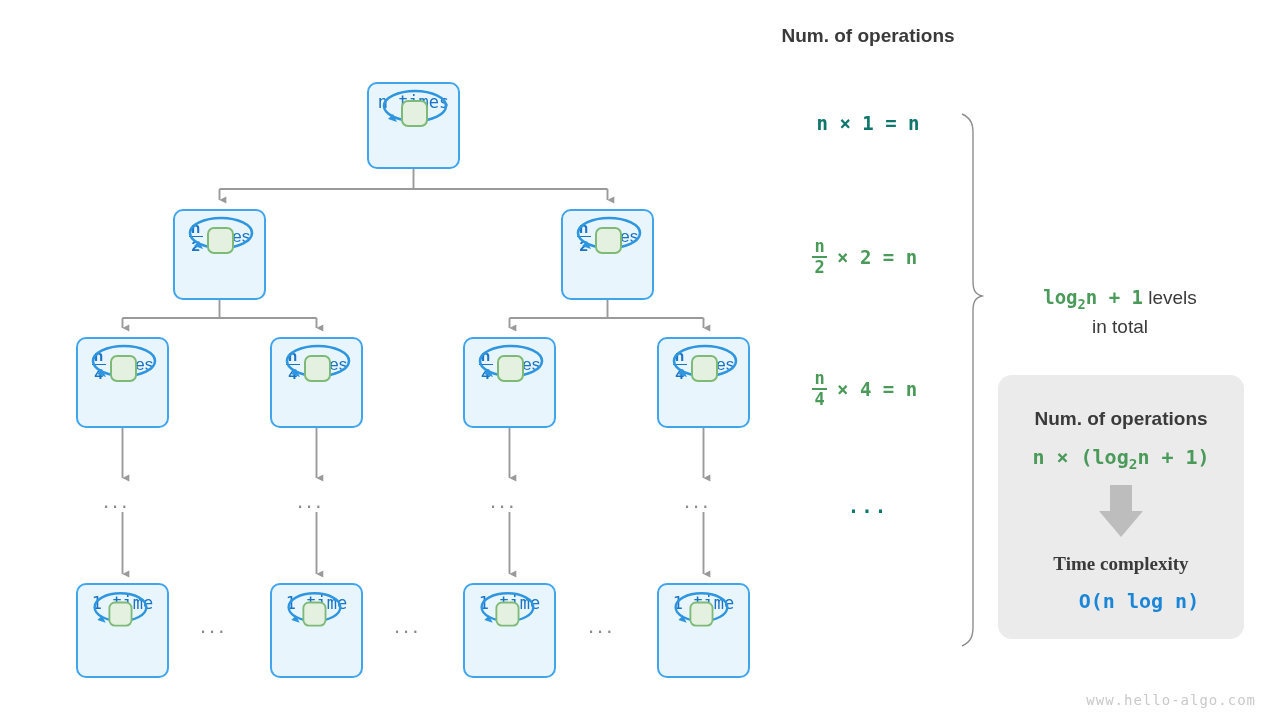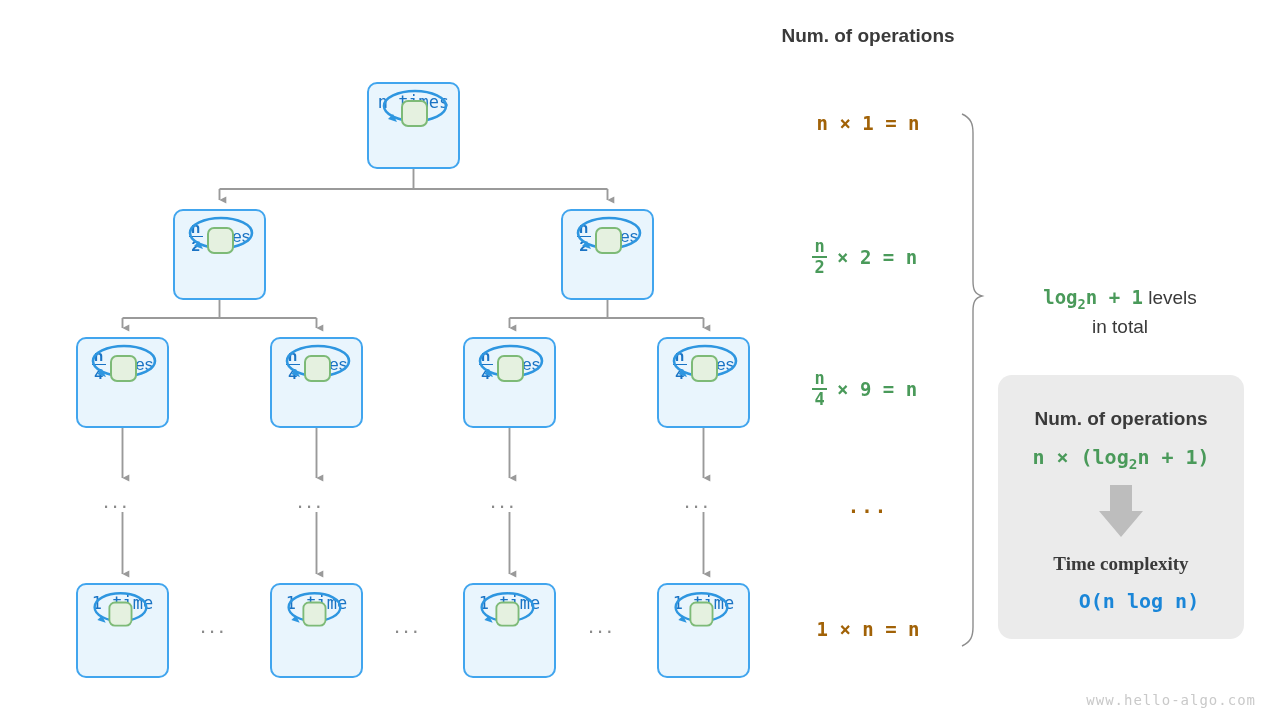--- a/index.html
+++ b/index.html
@@ -46,21 +46,21 @@
   .loop{position:absolute;left:0;right:0;bottom:6px;height:48px;}
 
   
   .hdr{
     position:absolute;text-align:center;
     font-weight:bold;color:#3a3a3a;font-size:19px;line-height:1.25;
     font-family:"Liberation Sans",sans-serif;
   }
   .mono-green{
     position:absolute;
-    color:#a16207;
+    color:#0f766e;
     font-family:"DejaVu Sans Mono","Liberation Mono",monospace;
     font-weight:bold;font-size:19px;white-space:nowrap;
   }
   .mono-green.ctr{text-align:center;}
 
   .fracrow{
     position:absolute;display:flex;align-items:center;gap:10px;
     color:#4a9a5a;font-weight:bold;
     font-family:"DejaVu Sans Mono","Liberation Mono",monospace;
     font-size:19px;white-space:nowrap;
@@ -325,26 +325,25 @@
       <span class="den">2</span>
     </span>
     <span>× 2 = n</span>
   </div>
 
   <div class="fracrow" style="left:812px;top:370px;">
     <span class="fr">
       <span class="num">n</span>
       <span class="den">4</span>
     </span>
-    <span>× 9 = n</span>
+    <span>× 4 = n</span>
   </div>
 
   <div class="mono-green ctr" style="left:748px;top:495px;width:240px;letter-spacing:2px;">...</div>
 
-  <div class="mono-green ctr" style="left:748px;top:618px;width:240px;">1 × n = n</div>
 
   <div class="levels" style="left:980px;top:284px;">
     <div>
       <span class="g"><span>log</span><sub>2</sub><span>n + 1</span></span>
       <span>levels</span>
     </div>
     <div>in total</div>
   </div>
 
   <div class="card" style="left:998px;top:375px;width:246px;height:264px;">

